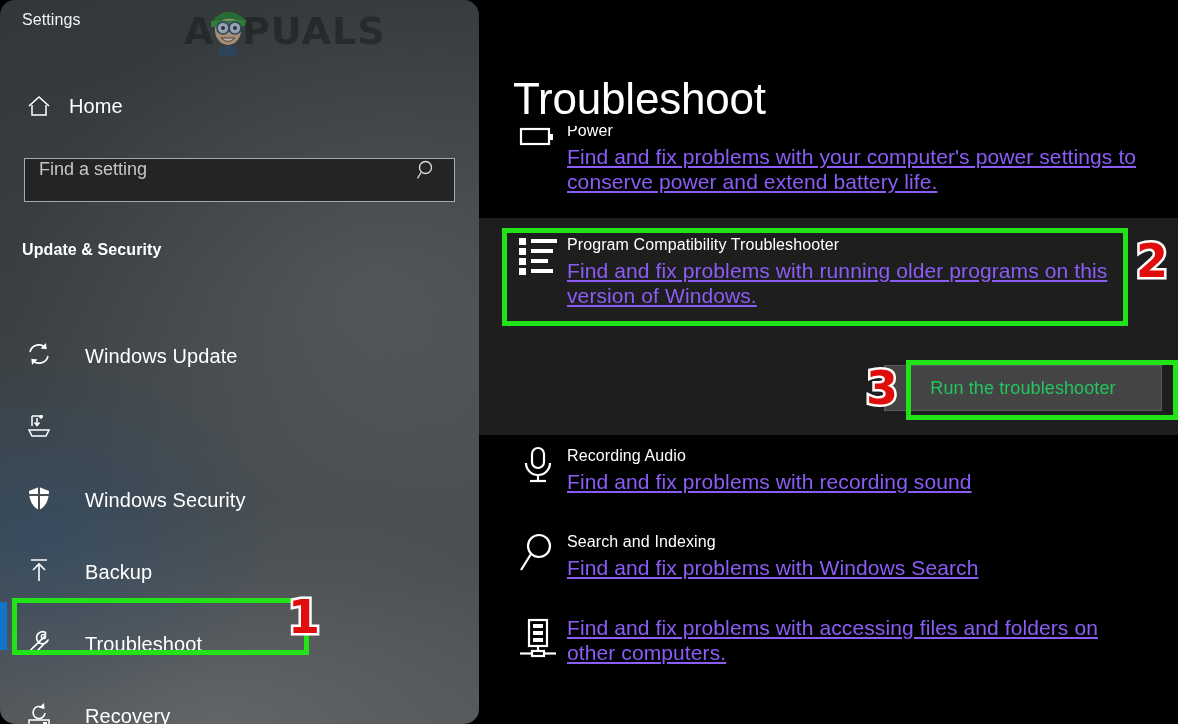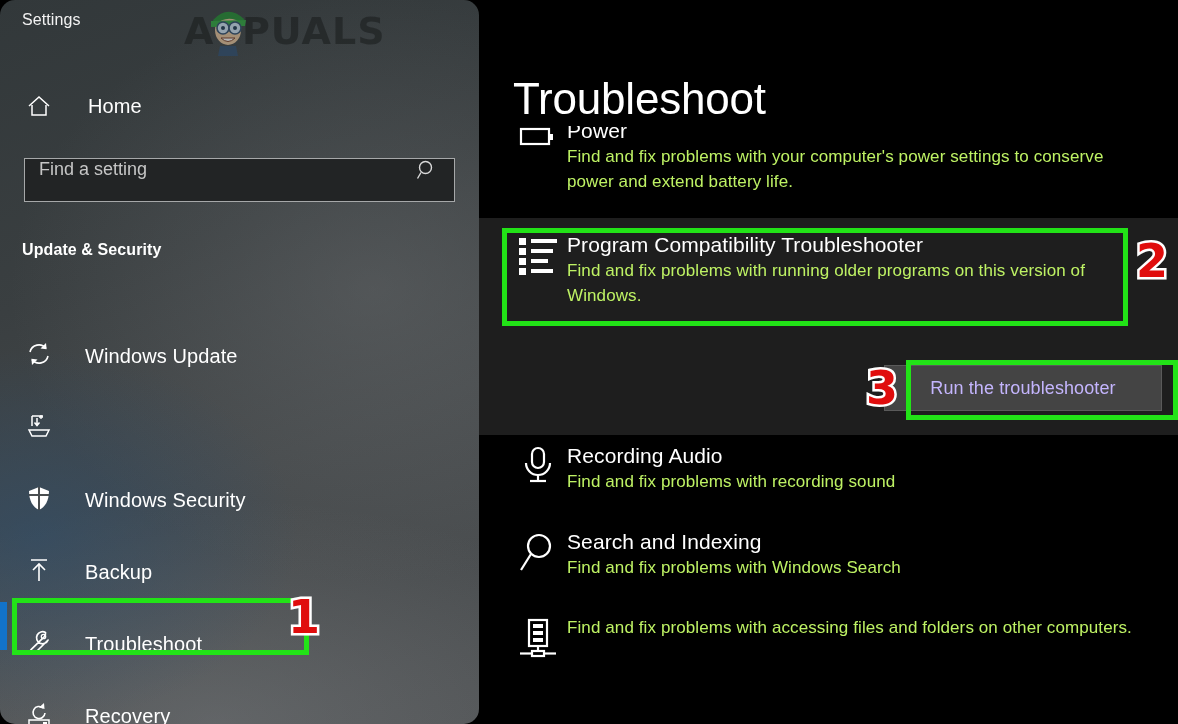--- a/index.html
+++ b/index.html
@@ -47,21 +47,21 @@
   }
 
   #home-row {
     position: absolute;
     left: 0; top: 86px;
     width: 479px; height: 40px;
     display: flex; align-items: center;
   }
   #home-icon { width: 34px; margin-left: 22px; display:flex; align-items:center; justify-content:center; }
   #home-label {
-    margin-left: 32px;
+    margin-left: 13px;
     font-size: 20px;
     color: #ffffff;
     letter-spacing: 0.1px;
   }
 
   #search-box {
     position: absolute;
     left: 24px; top: 158px;
     width: 431px; height: 44px;
     background: #222425;
@@ -155,47 +155,48 @@
   }
   .ts-icon {
     width: 58px;
     margin-left: 30px;
     flex: 0 0 58px;
     display: flex; justify-content: center;
     padding-top: 3px;
   }
   .ts-text { flex: 1; padding-right: 18px; }
   .ts-name {
-    font-size: 21px;
+    font-size: 16px;
     color: #ffffff;
     line-height: 26px;
     letter-spacing: 0.1px;
   }
   .ts-desc {
-    font-size: 17px;
-    color: #bef264;
+    font-size: 21px;
+    color: #8b5cf6;
     line-height: 25px;
     letter-spacing: 0.1px;
     max-width: 578px;
+    text-decoration: underline;
   }
 
   
   #selected-card {
     position: absolute;
     left: 0; top: 218px;
     width: 699px; height: 217px;
     background: #1e1e1e;
   }
   #run-button {
     position: absolute;
     right: 16px; top: 147px;
     width: 278px; height: 46px;
     background: #444444;
     border: 1px solid #5a5a5a;
-    color: #c4b5fd;
+    color: #22c55e;
     font-size: 18px;
     font-family: "Liberation Sans", sans-serif;
     letter-spacing: 0.1px;
     cursor: pointer;
   }
 
   
   .green-box {
     position: absolute;
     border: 5px solid #22e317;

